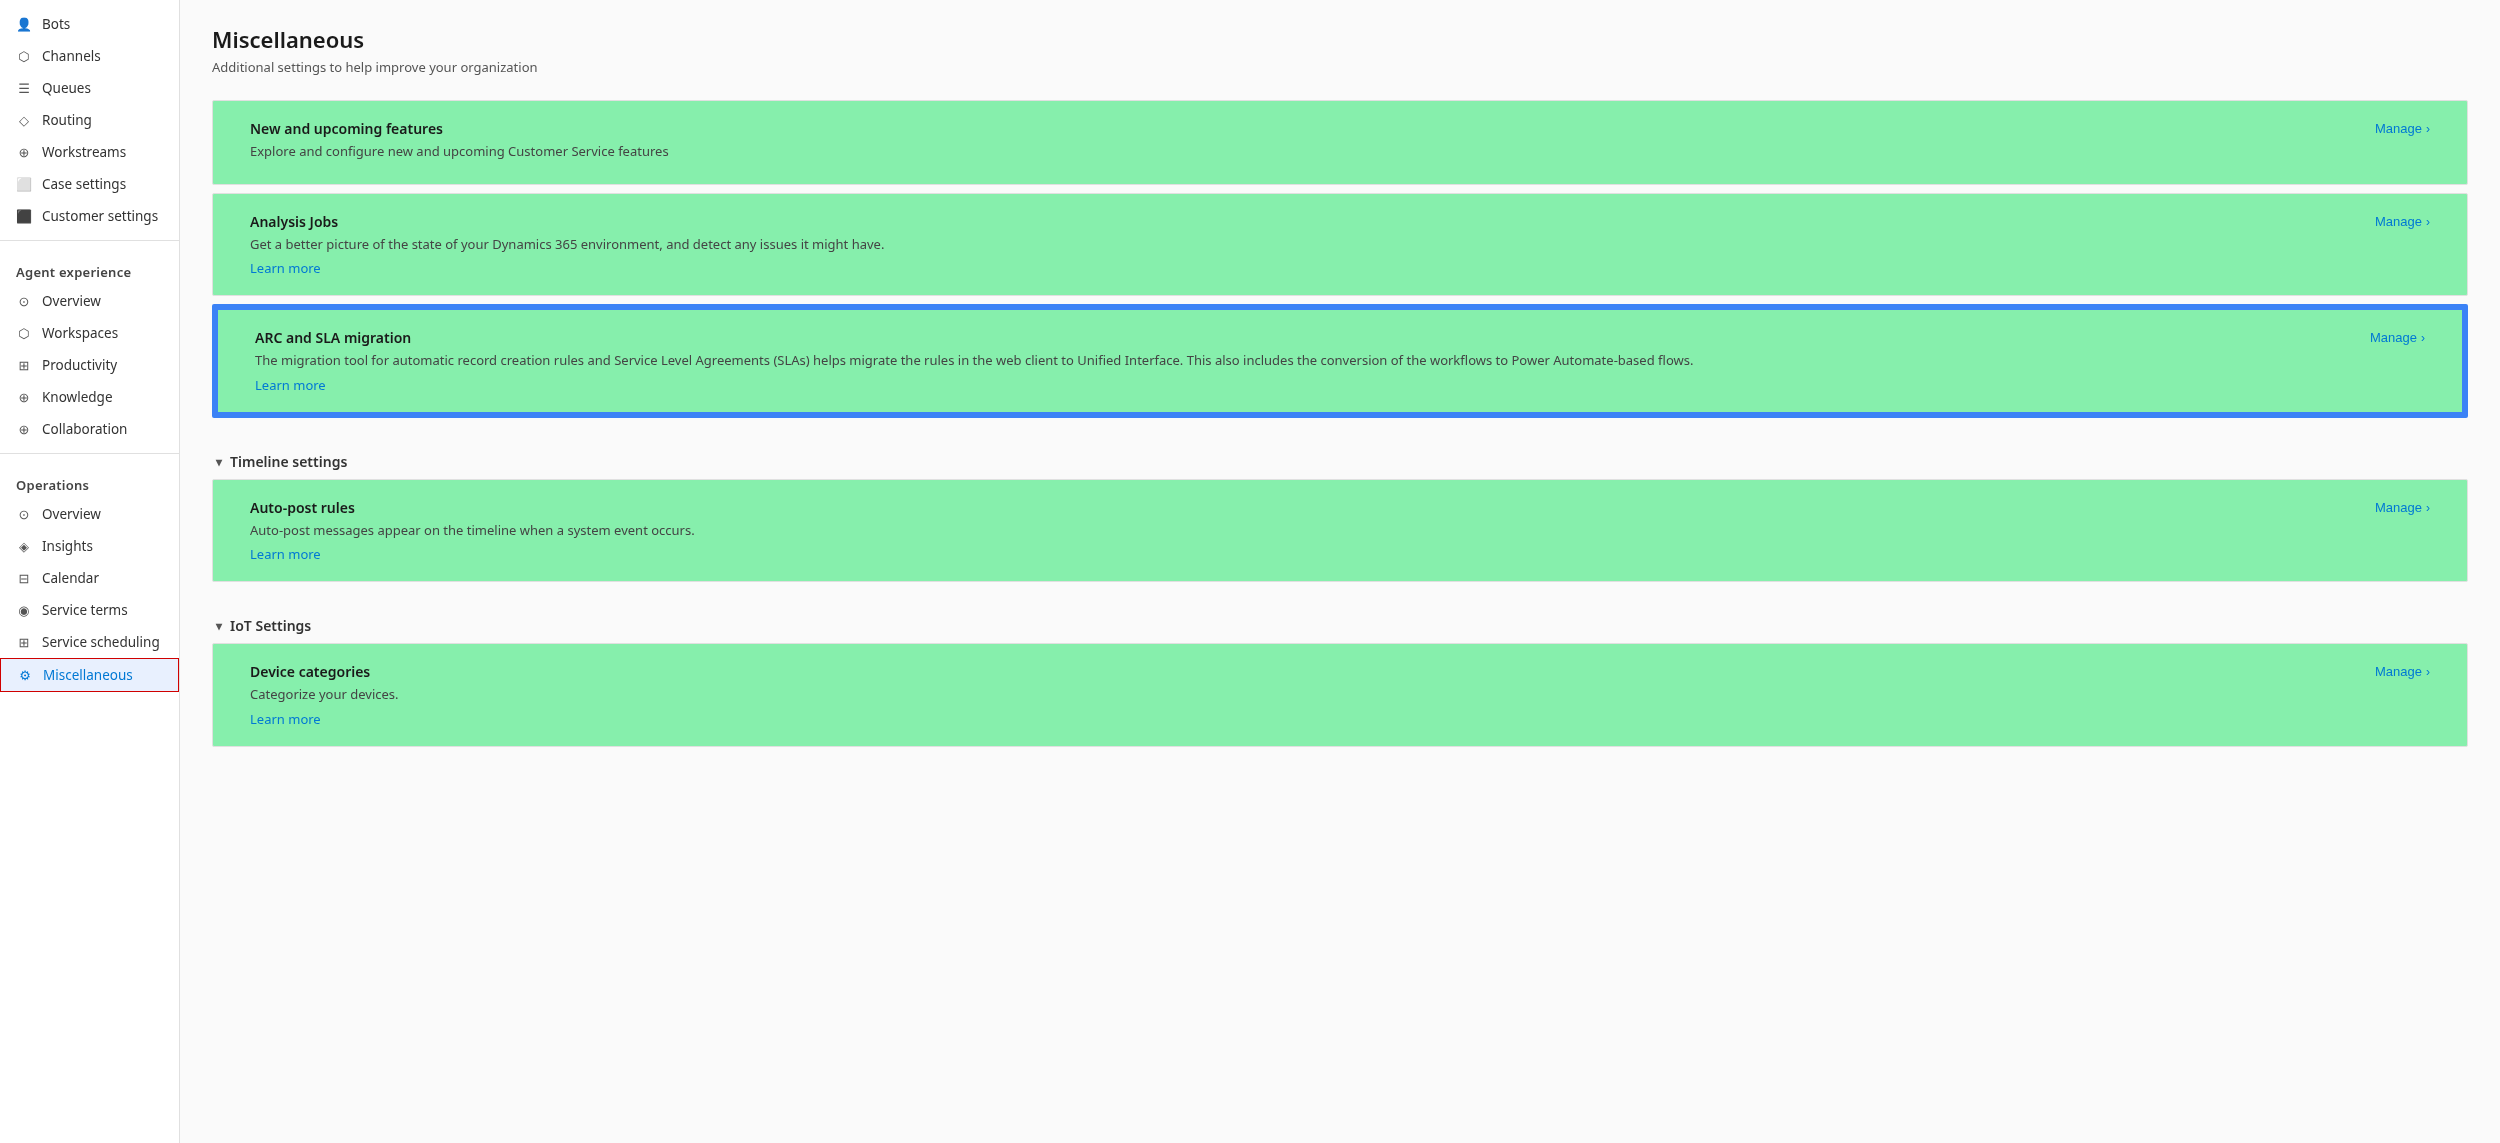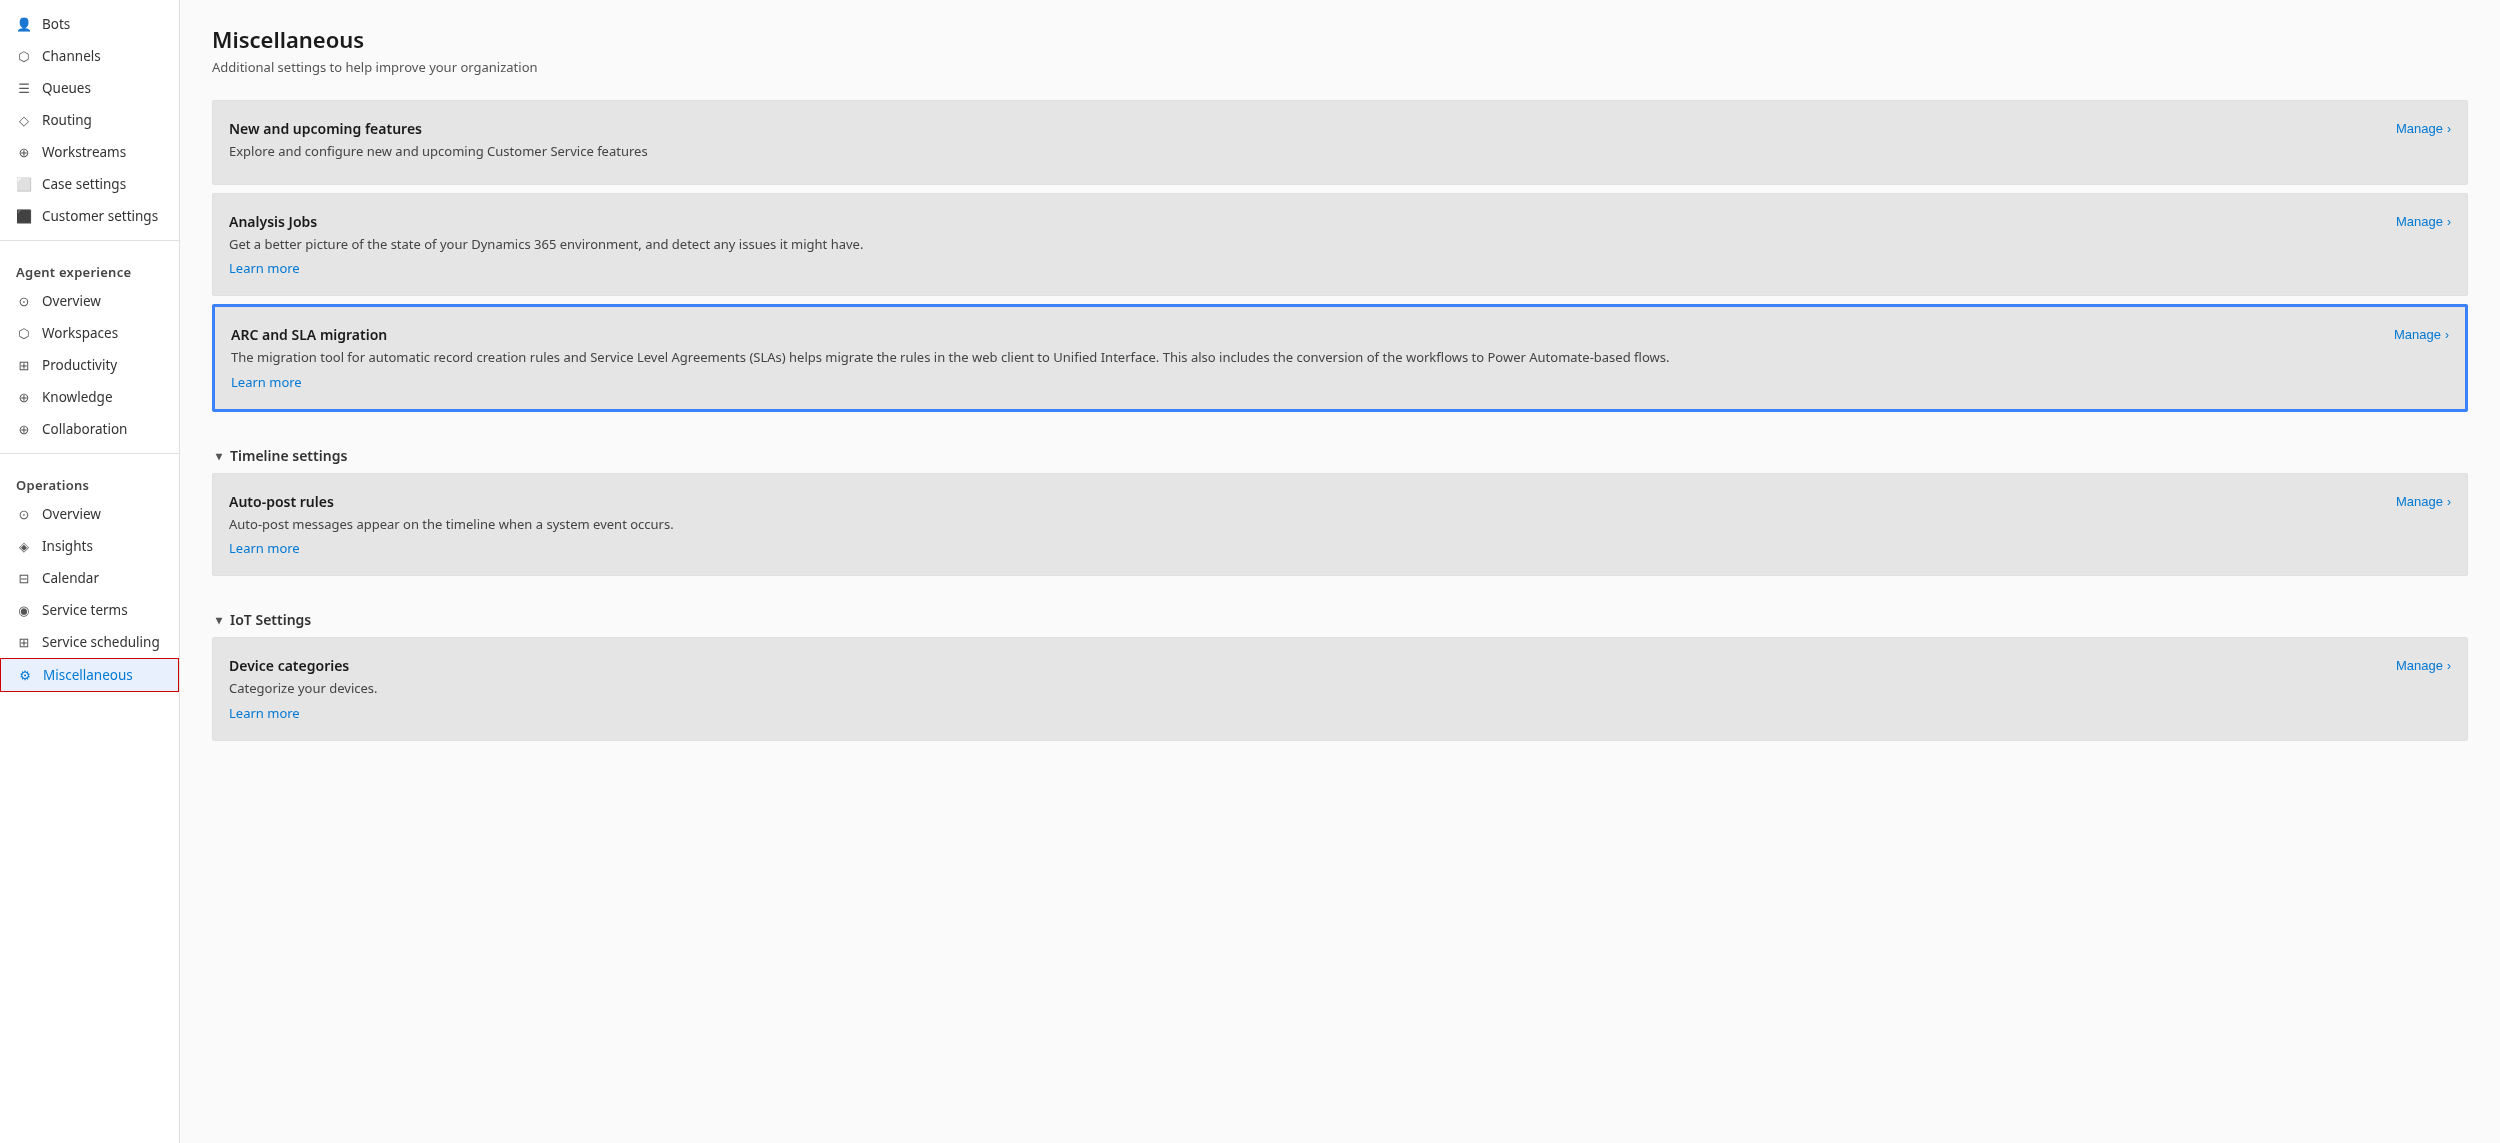--- a/index.html
+++ b/index.html
@@ -78,32 +78,32 @@
       margin-bottom: 4px;
     }
     .page-subtitle {
       font-size: 13px;
       color: #555;
       margin-bottom: 24px;
     }
 
     
     .settings-card {
-      background: #e5e5e5;
+      background: #86efac;
       border: 1px solid #e0e0e0;
       border-radius: 2px;
-      padding: 18px 16px;
+      padding: 18px 37px;
       margin-bottom: 8px;
       display: flex;
       align-items: flex-start;
       justify-content: space-between;
       gap: 8px;
     }
     .settings-card.highlighted {
-      border: 3px solid #3b82f6;
+      border: 6px solid #3b82f6;
     }
     .settings-card-content { flex: 1; }
     .settings-card-title {
       font-size: 14px;
       font-weight: 600;
       color: #1a1a1a;
       margin-bottom: 4px;
     }
     .settings-card-desc {
       font-size: 13px;

